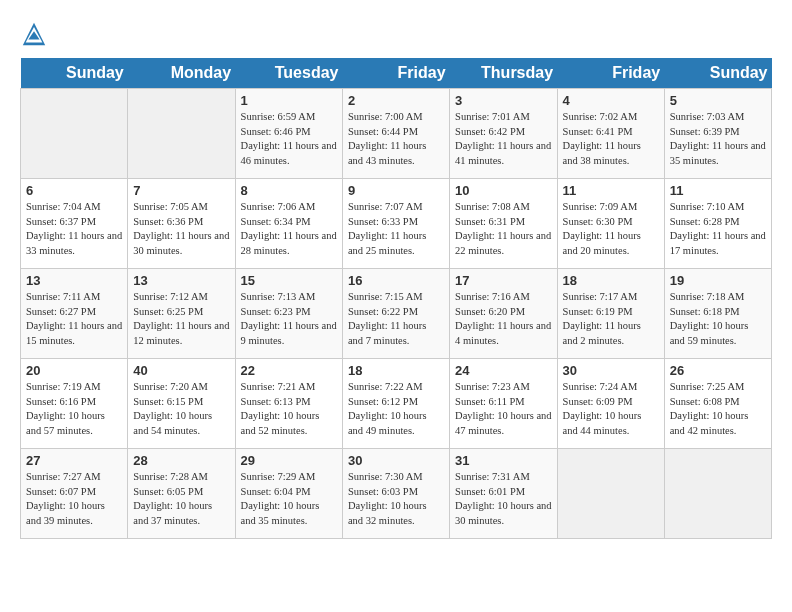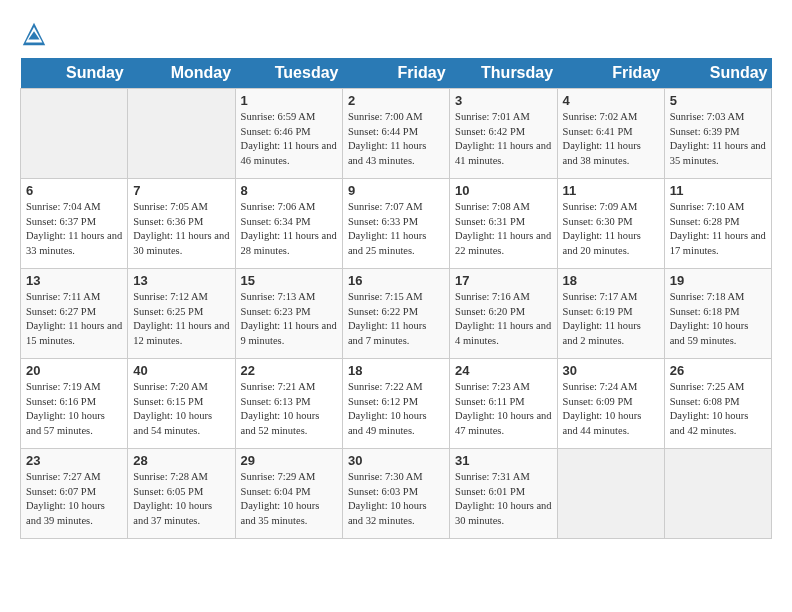--- a/index.html
+++ b/index.html
@@ -234,21 +234,21 @@
           <span class="day-number">30</span>
           <div class="day-info">Sunrise: 7:24 AM<br>Sunset: 6:09 PM<br>Daylight: 10 hours and 44 minutes.</div>
         </td>
         <td>
           <span class="day-number">26</span>
           <div class="day-info">Sunrise: 7:25 AM<br>Sunset: 6:08 PM<br>Daylight: 10 hours and 42 minutes.</div>
         </td>
       </tr>
       <tr>
         <td>
-          <span class="day-number">23</span>
+          <span class="day-number">27</span>
           <div class="day-info">Sunrise: 7:27 AM<br>Sunset: 6:07 PM<br>Daylight: 10 hours and 39 minutes.</div>
         </td>
         <td>
           <span class="day-number">28</span>
           <div class="day-info">Sunrise: 7:28 AM<br>Sunset: 6:05 PM<br>Daylight: 10 hours and 37 minutes.</div>
         </td>
         <td>
           <span class="day-number">29</span>
           <div class="day-info">Sunrise: 7:29 AM<br>Sunset: 6:04 PM<br>Daylight: 10 hours and 35 minutes.</div>
         </td>

